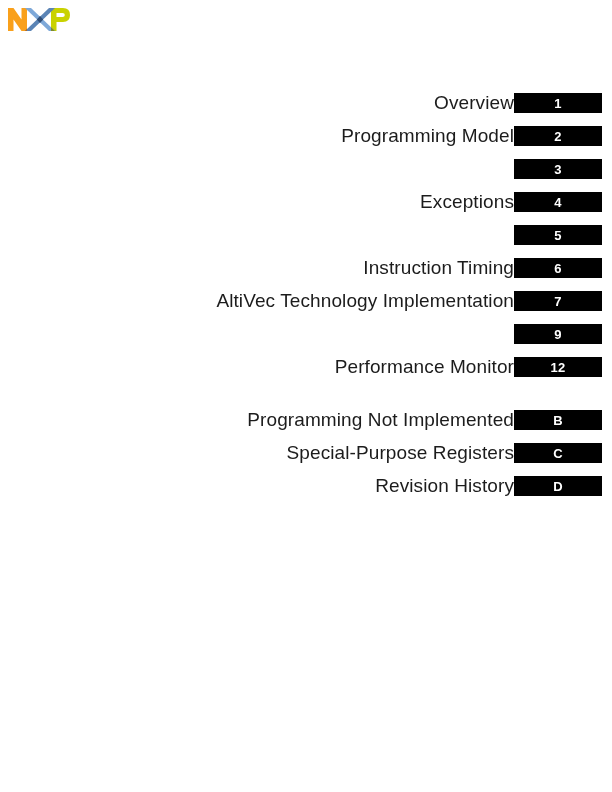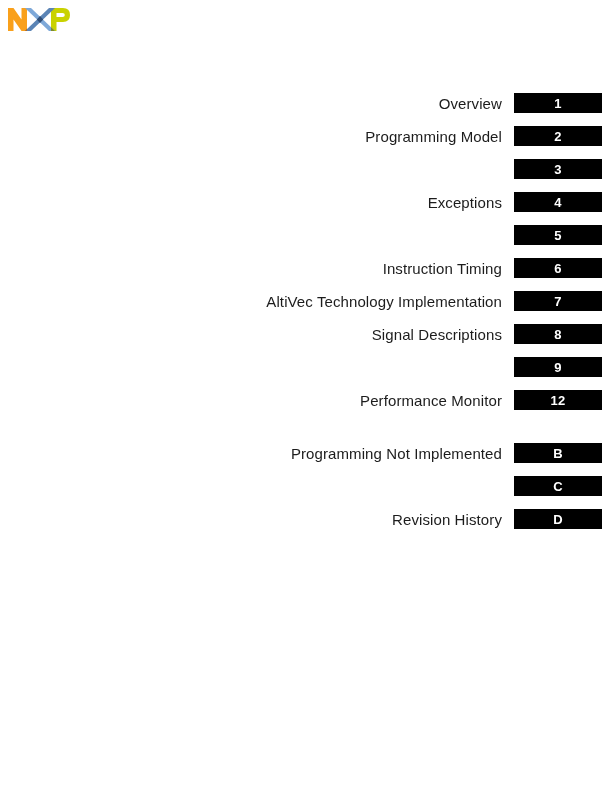--- a/index.html
+++ b/index.html
@@ -31,23 +31,22 @@
     margin-top: 33px;
   }
   .toc-row {
     height: 20px;
     margin-bottom: 13px;
     display: flex;
     justify-content: flex-end;
     align-items: center;
   }
   .toc-label {
-    font-size: 15px;
+    font-size: 19px;
     color: #1c1c1c;
-    margin-right: 12px;
     white-space: nowrap;
     letter-spacing: 0.1px;
   }
   .toc-tab {
     width: 88px;
     height: 20px;
     background: #000000;
     color: #ffffff;
     font-size: 13px;
     font-weight: 700;
@@ -102,43 +101,40 @@
   <div class="toc-row">
     <span class="toc-label">Instruction Timing</span>
     <span class="toc-tab">6</span>
   </div>
 
   <div class="toc-row">
     <span class="toc-label">AltiVec Technology Implementation</span>
     <span class="toc-tab">7</span>
   </div>
 
-  <div class="toc-row">
-    <span class="toc-label">Signal Descriptions</span>
-    <span class="toc-tab">8</span>
-  </div>
 
   <div class="toc-row">
     <span class="toc-tab">9</span>
   </div>
 
 
   <div class="toc-row">
     <span class="toc-label">Performance Monitor</span>
     <span class="toc-tab">12</span>
   </div>
 </div>
     <div class="toc-group">
 
   <div class="toc-row">
     <span class="toc-label">Programming Not Implemented</span>
     <span class="toc-tab">B</span>
   </div>
 
   <div class="toc-row">
+    <span class="toc-label">Special-Purpose Registers</span>
     <span class="toc-tab">C</span>
   </div>
 
   <div class="toc-row">
     <span class="toc-label">Revision History</span>
     <span class="toc-tab">D</span>
   </div>
 </div>
   </div>
 

